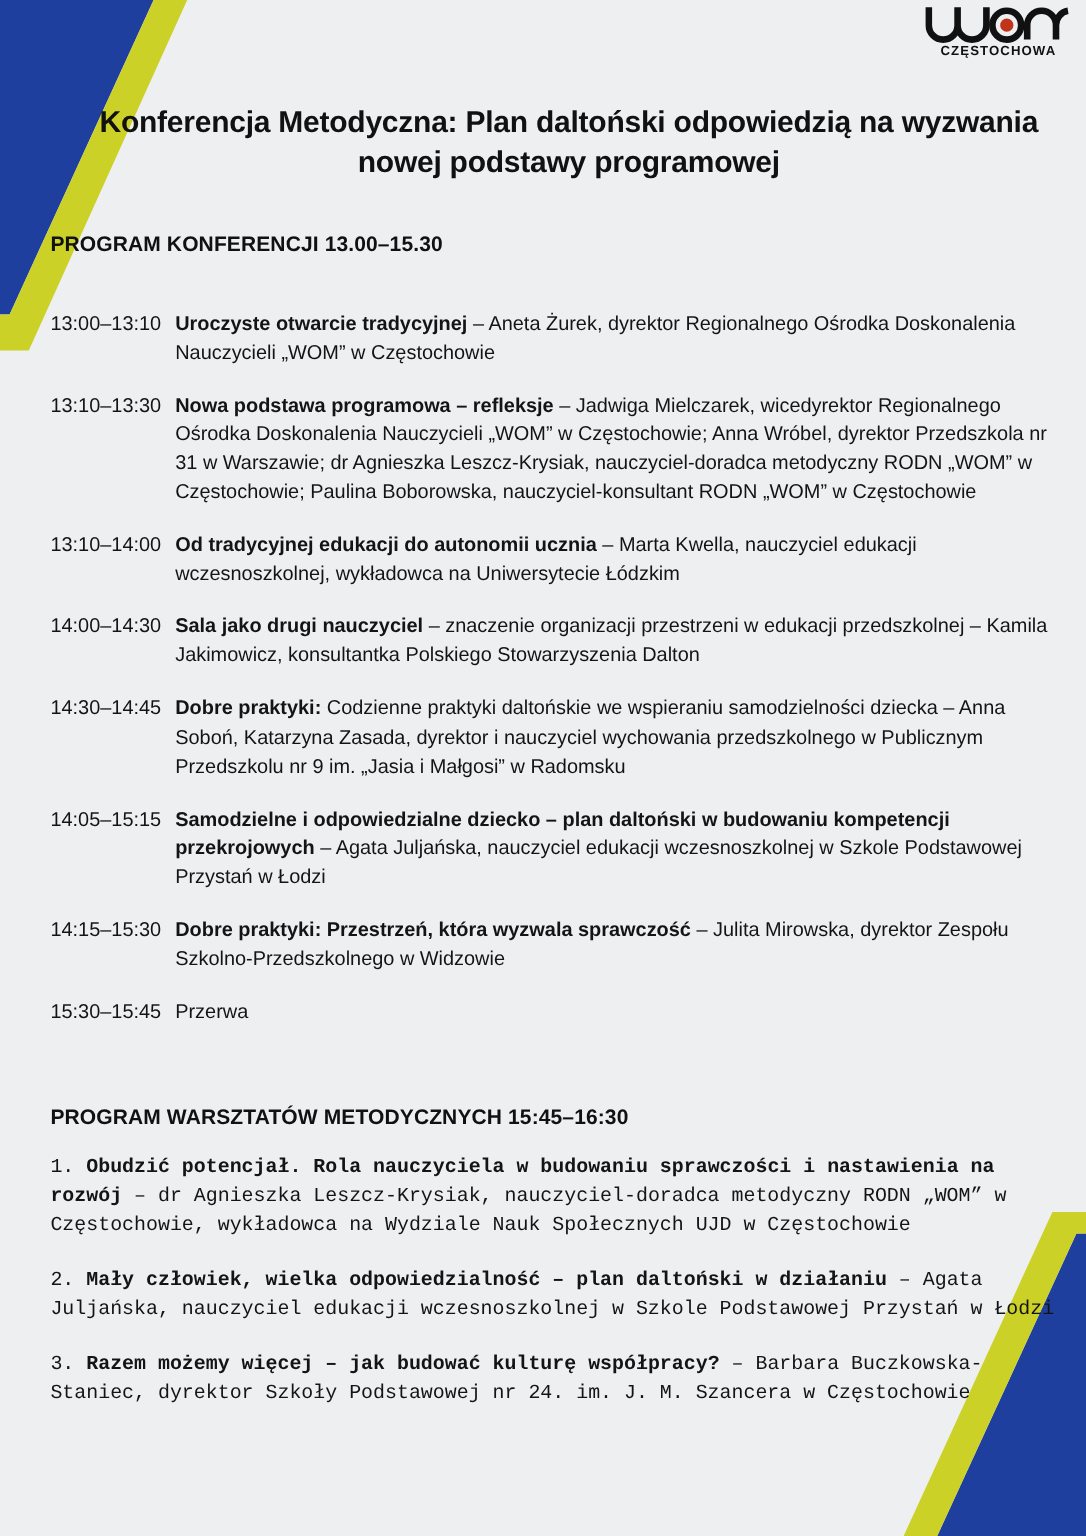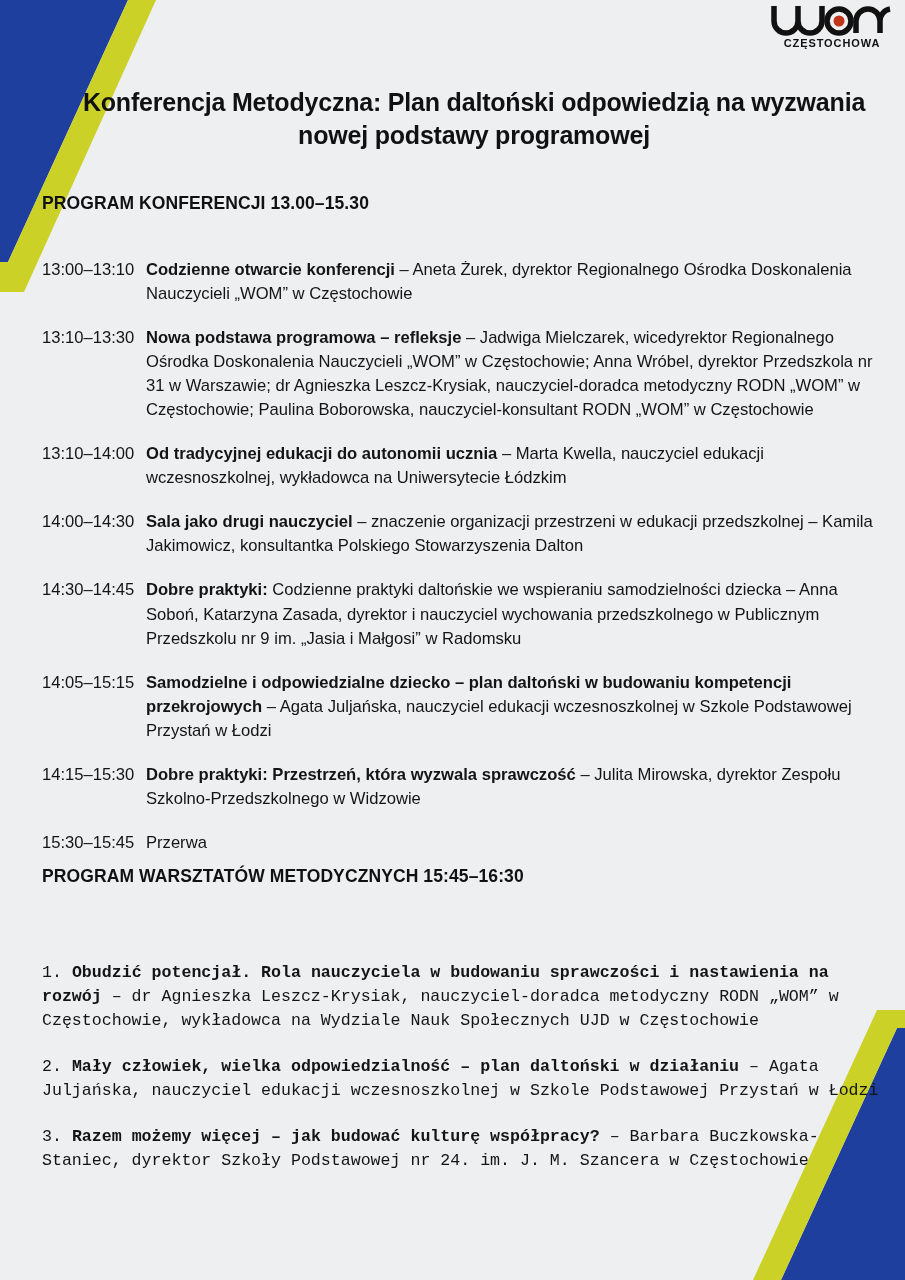--- a/index.html
+++ b/index.html
@@ -98,21 +98,21 @@
     color: #111111;
     text-align: center;
   }
   .heading-conference {
     position: absolute;
     top: 193px;
     left: 42px;
   }
   .heading-workshops {
     position: absolute;
-    top: 866px;
+    top: 921px;
     left: 42px;
   }
 
   .schedule {
     position: absolute;
     top: 258px;
     left: 42px;
     width: 852px;
   }
   .entry {
@@ -189,21 +189,21 @@
   </div>
 
   <div class="content">
 
     <h1 class="title">Konferencja Metodyczna: Plan daltoński odpowiedzią na wyzwania nowej podstawy programowej</h1>
 
     <h2 class="section-heading heading-conference">PROGRAM KONFERENCJI 13.00–15.30</h2>
 
     <div class="schedule">
       <div class="entry">
-        <span class="time">13:00–13:10</span><b>Codzienne otwarcie konferencji</b><span> – Aneta Żurek, dyrektor Regionalnego Ośrodka Doskonalenia Nauczycieli „WOM” w Częstochowie</span>
+        <span class="time">13:00–13:10</span><b>Uroczyste otwarcie tradycyjnej</b><span> – Aneta Żurek, dyrektor Regionalnego Ośrodka Doskonalenia Nauczycieli „WOM” w Częstochowie</span>
       </div>
       <div class="entry">
         <span class="time">13:10–13:30</span><b>Nowa podstawa programowa – refleksje</b><span> – Jadwiga Mielczarek, wicedyrektor Regionalnego Ośrodka Doskonalenia Nauczycieli „WOM” w Częstochowie; Anna Wróbel, dyrektor Przedszkola nr 31 w Warszawie; dr Agnieszka Leszcz-Krysiak, nauczyciel-doradca metodyczny RODN „WOM” w Częstochowie; Paulina Boborowska, nauczyciel-konsultant RODN „WOM” w Częstochowie</span>
       </div>
       <div class="entry">
         <span class="time">13:10–14:00</span><b>Od tradycyjnej edukacji do autonomii ucznia</b><span> – Marta Kwella, nauczyciel edukacji wczesnoszkolnej, wykładowca na Uniwersytecie Łódzkim</span>
       </div>
       <div class="entry">
         <span class="time">14:00–14:30</span><b>Sala jako drugi nauczyciel</b><span> – znaczenie organizacji przestrzeni w edukacji przedszkolnej – Kamila Jakimowicz, konsultantka Polskiego Stowarzyszenia Dalton</span>
       </div>

